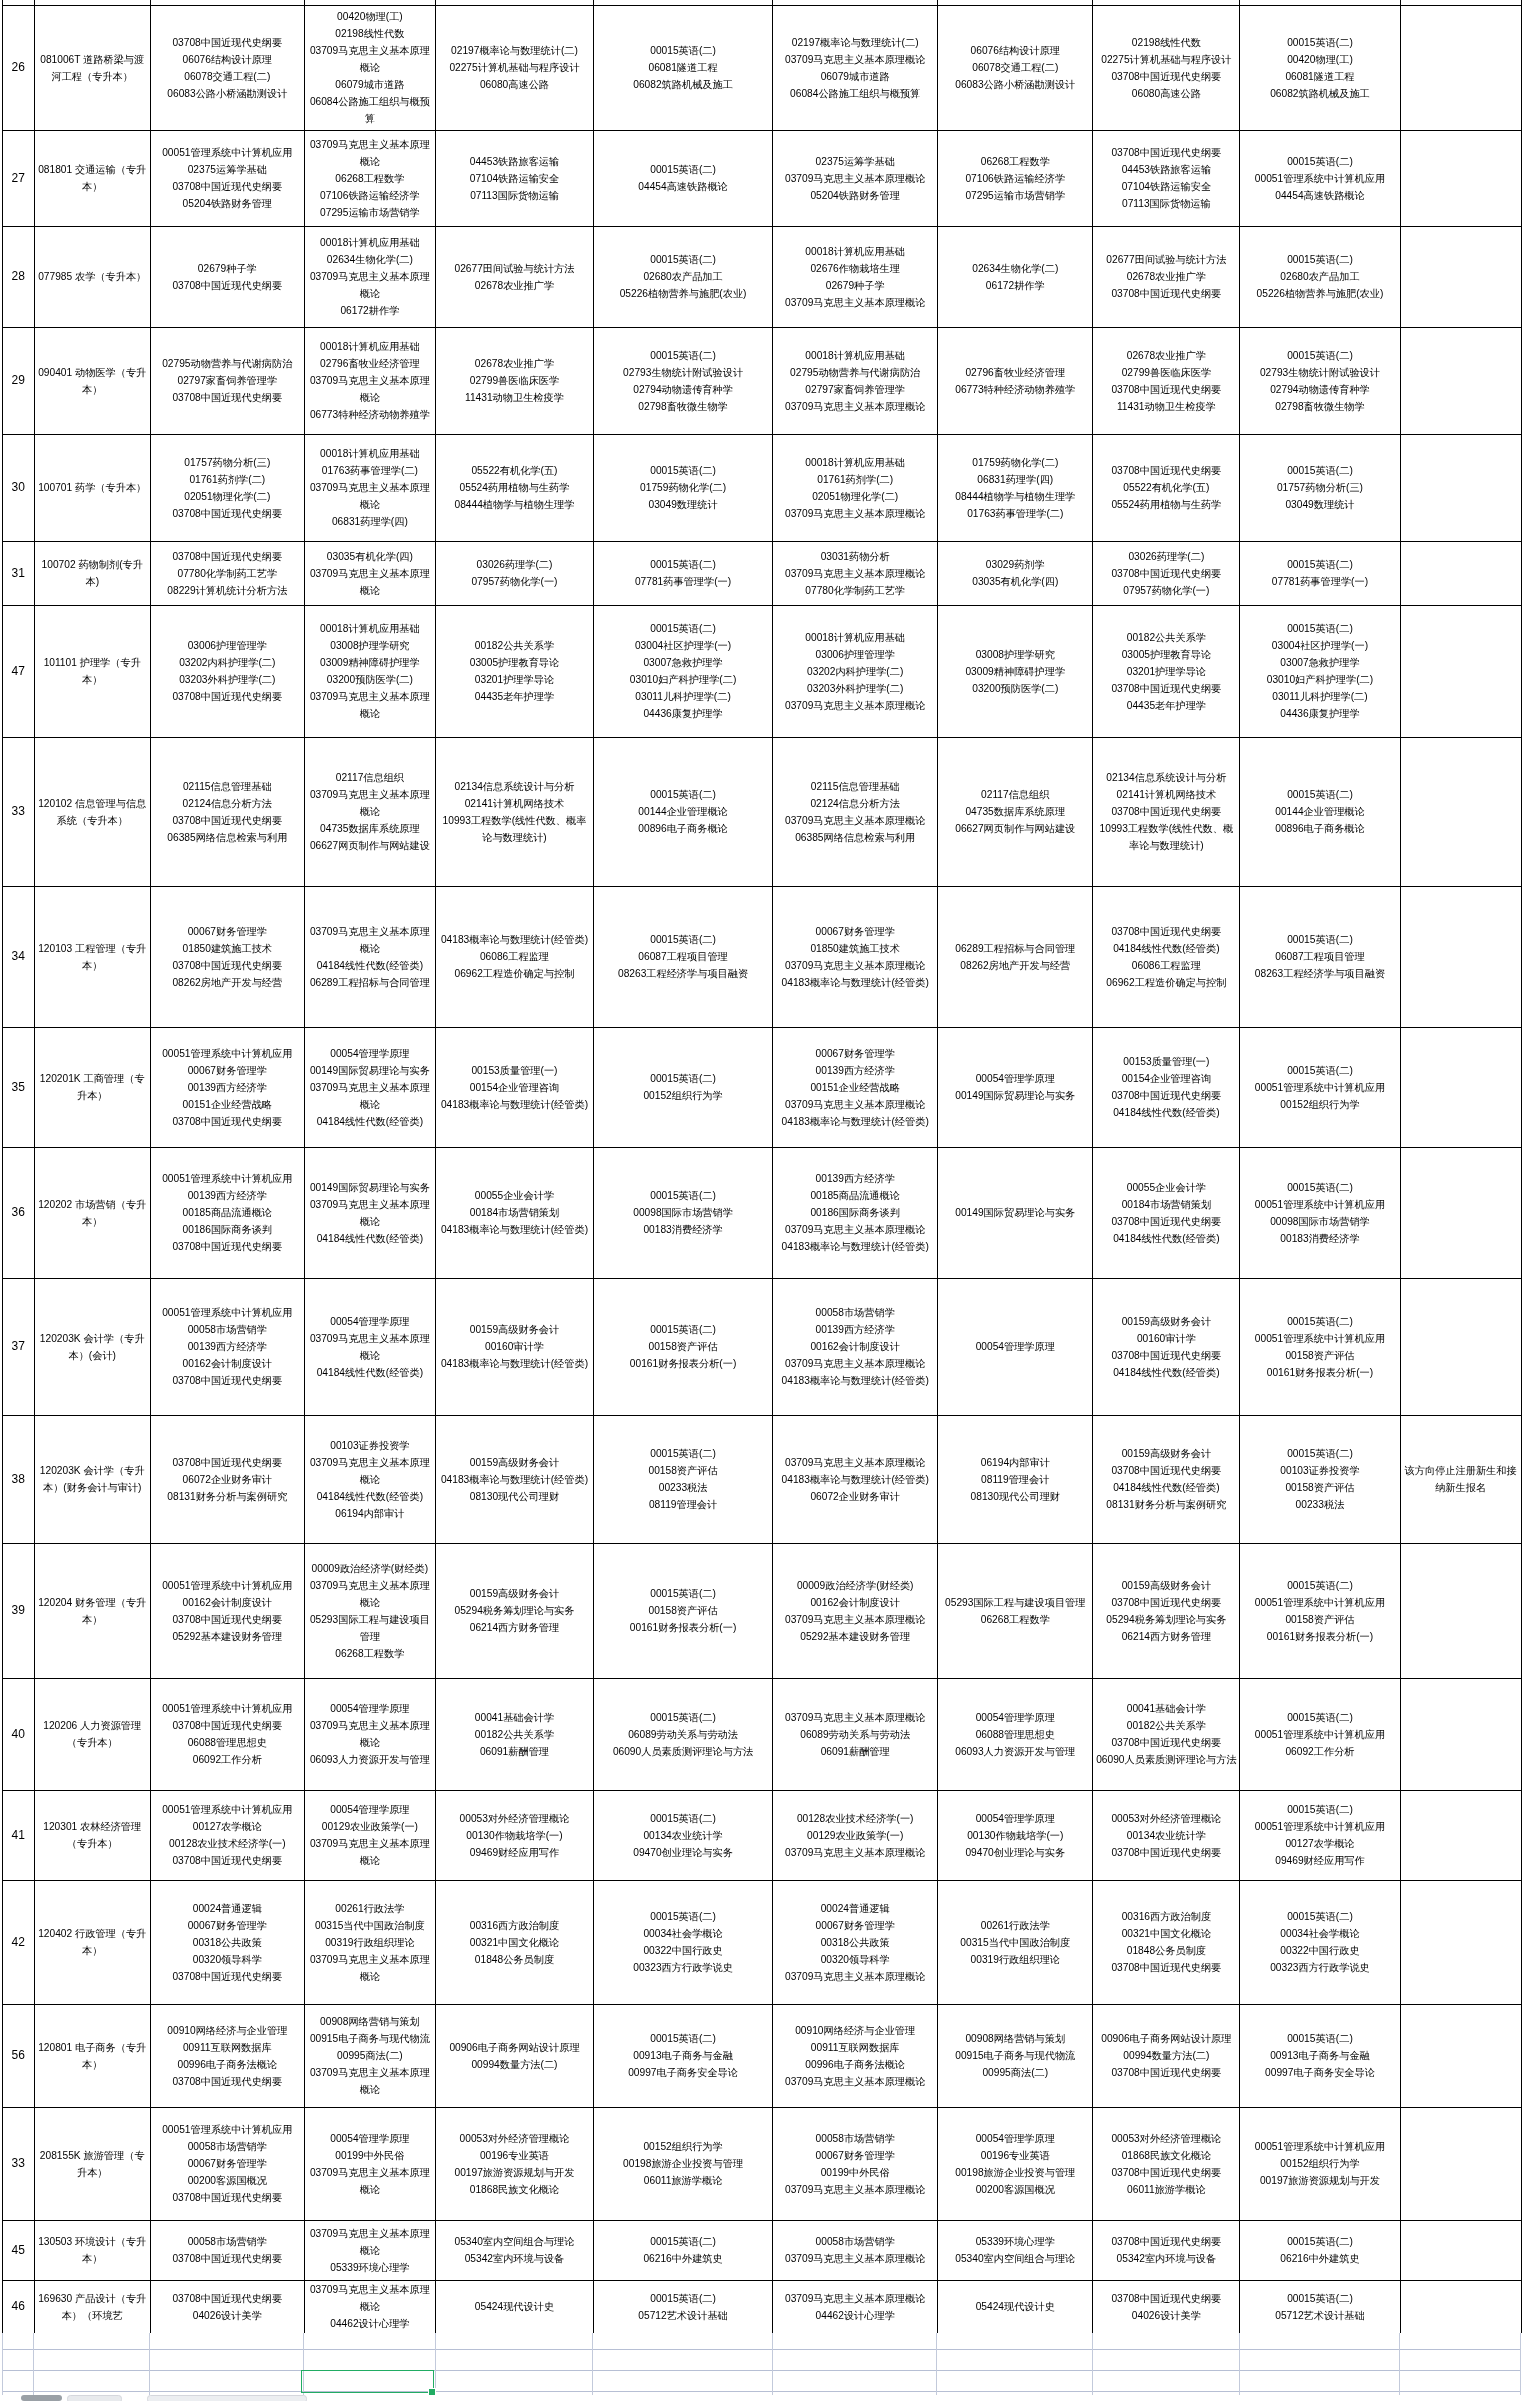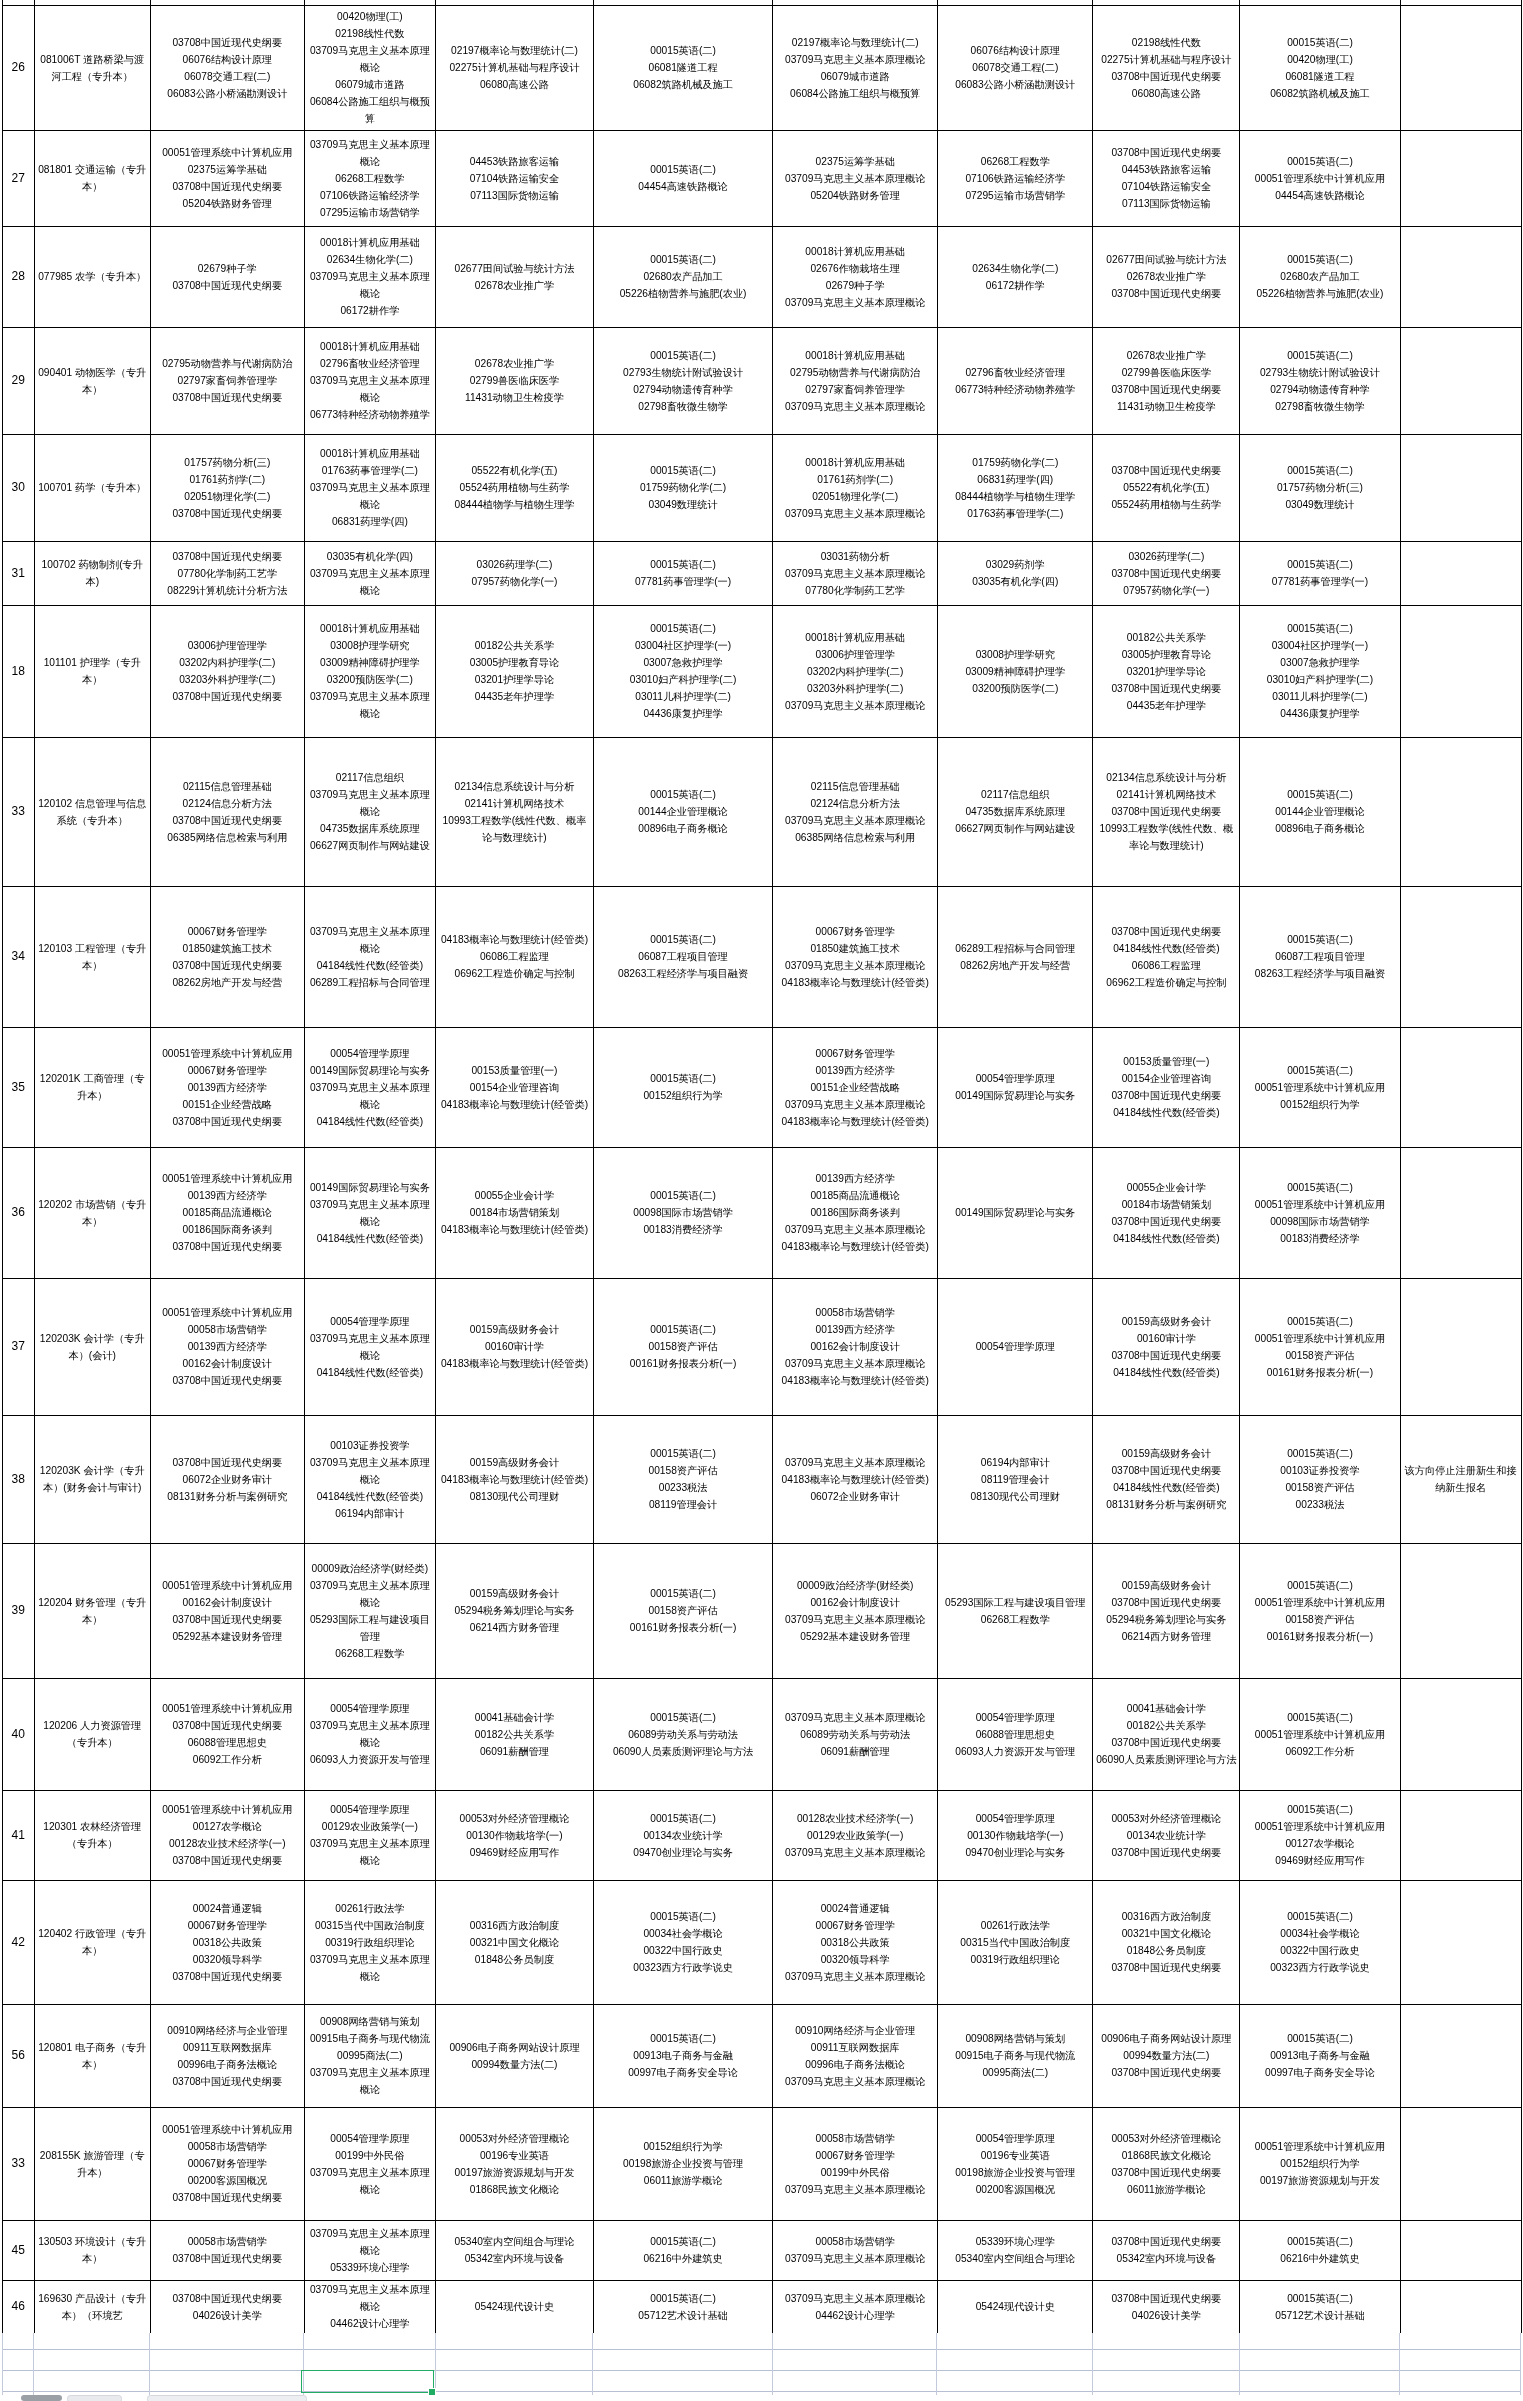--- a/index.html
+++ b/index.html
@@ -229,21 +229,21 @@
         <td>03029药剂学
 03035有机化学(四)</td>
         <td>03026药理学(二)
 03708中国近现代史纲要
 07957药物化学(一)</td>
         <td>00015英语(二)
 07781药事管理学(一)</td>
         <td></td>
       </tr>
       <tr style="height: 132px;">
-        <td class="num">18</td>
+        <td class="num">47</td>
         <td class="major">101101 护理学（专升本）</td>
         <td>03006护理管理学
 03202内科护理学(二)
 03203外科护理学(二)
 03708中国近现代史纲要</td>
         <td>00018计算机应用基础
 03008护理学研究
 03009精神障碍护理学
 03200预防医学(二)
 03709马克思主义基本原理概论</td>

